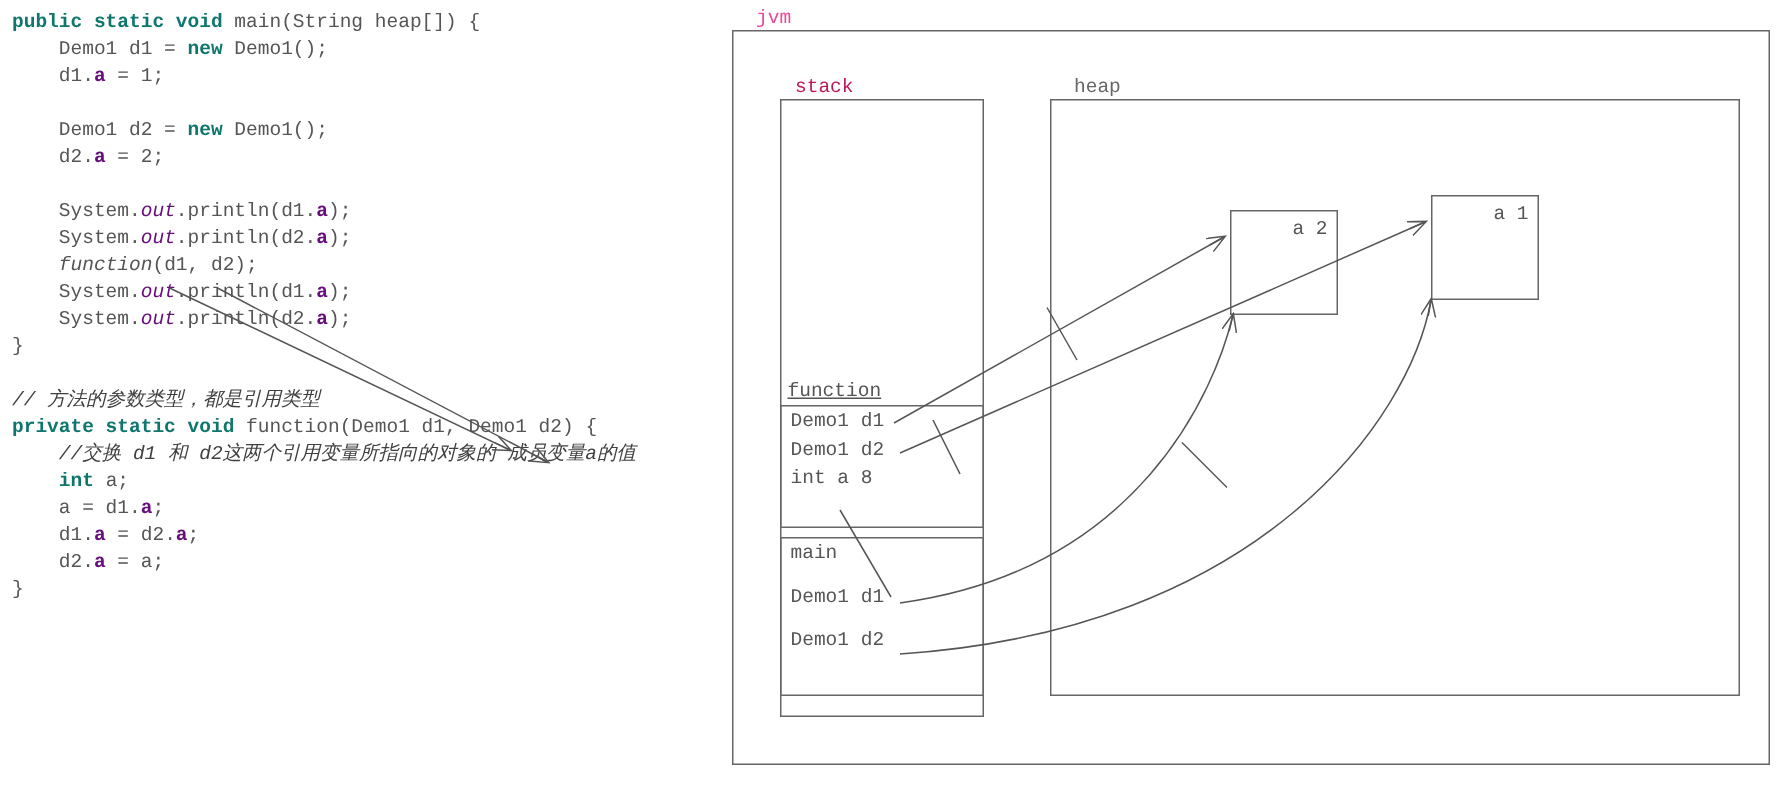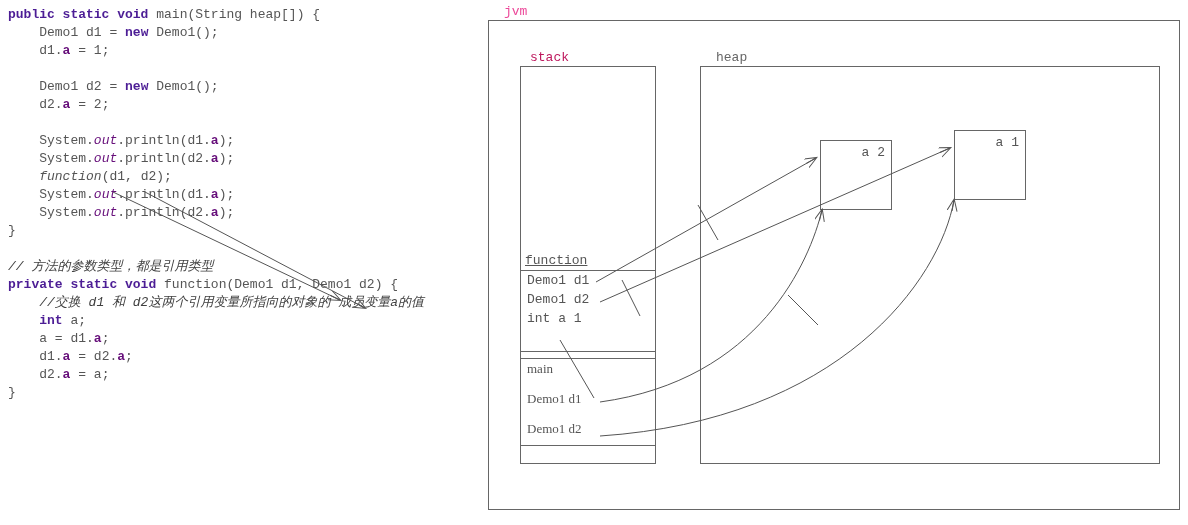--- a/index.html
+++ b/index.html
@@ -15,21 +15,21 @@
   .code {
     position: absolute;
     left: 0;
     top: 0;
     width: 460px;
     padding: 6px 8px;
     line-height: 18px;
     white-space: pre;
     color: #555;
   }
-  .kw { color: #4c1d95; font-weight: bold; }       
+  .kw { color: #0f766e; font-weight: bold; }       
   .ident-out { color: #660e7a; font-style: italic; } 
   .ident-fn { font-style: italic; }                  
   .field { color: #660e7a; font-weight: bold; }      
   .comment { color: #404040; font-style: italic; }
 
   .jvm-label {
     position: absolute;
     left: 488px;
     top: 4px;
     color: #ec4899;
@@ -74,21 +74,21 @@
   .frame {
     position: absolute;
     width: 136px;
     border: 1px solid #666;
     color: #555;
   }
   .frame-fn { left: 520px; top: 270px; height: 82px; }
   .frame-fn .title {
     position: absolute; top: -18px; left: 4px; text-decoration: underline;
   }
-  .frame-main { left: 520px; top: 358px; height: 88px; font-family: Liberation Serif, serif; }
+  .frame-main { left: 520px; top: 358px; height: 120px; }
   .frame .row { padding: 2px 6px; }
   .heap-obj {
     position: absolute;
     width: 72px;
     height: 70px;
     border: 1px solid #666;
     padding: 4px 6px;
     color: #555;
   }
   .obj1 { left: 820px; top: 140px; text-align: right; }
@@ -130,21 +130,21 @@
 <div class="jvm-box"></div>
 <div class="stack-label">stack</div>
 <div class="heap-label">heap</div>
 <div class="stack-box"></div>
 <div class="heap-box"></div>
 
 <div class="frame frame-fn">
   <div class="title">function</div>
   <div class="row">Demo1 d1</div>
   <div class="row">Demo1 d2</div>
-  <div class="row">int a 1</div>
+  <div class="row">int a 8</div>
 </div>
 
 <div class="frame frame-main">
   <div class="row">main</div>
   <div class="row" style="margin-top:10px">Demo1 d1</div>
   <div class="row" style="margin-top:10px">Demo1 d2</div>
 </div>
 
 <div class="heap-obj obj1">
   <span>a 2</span>

